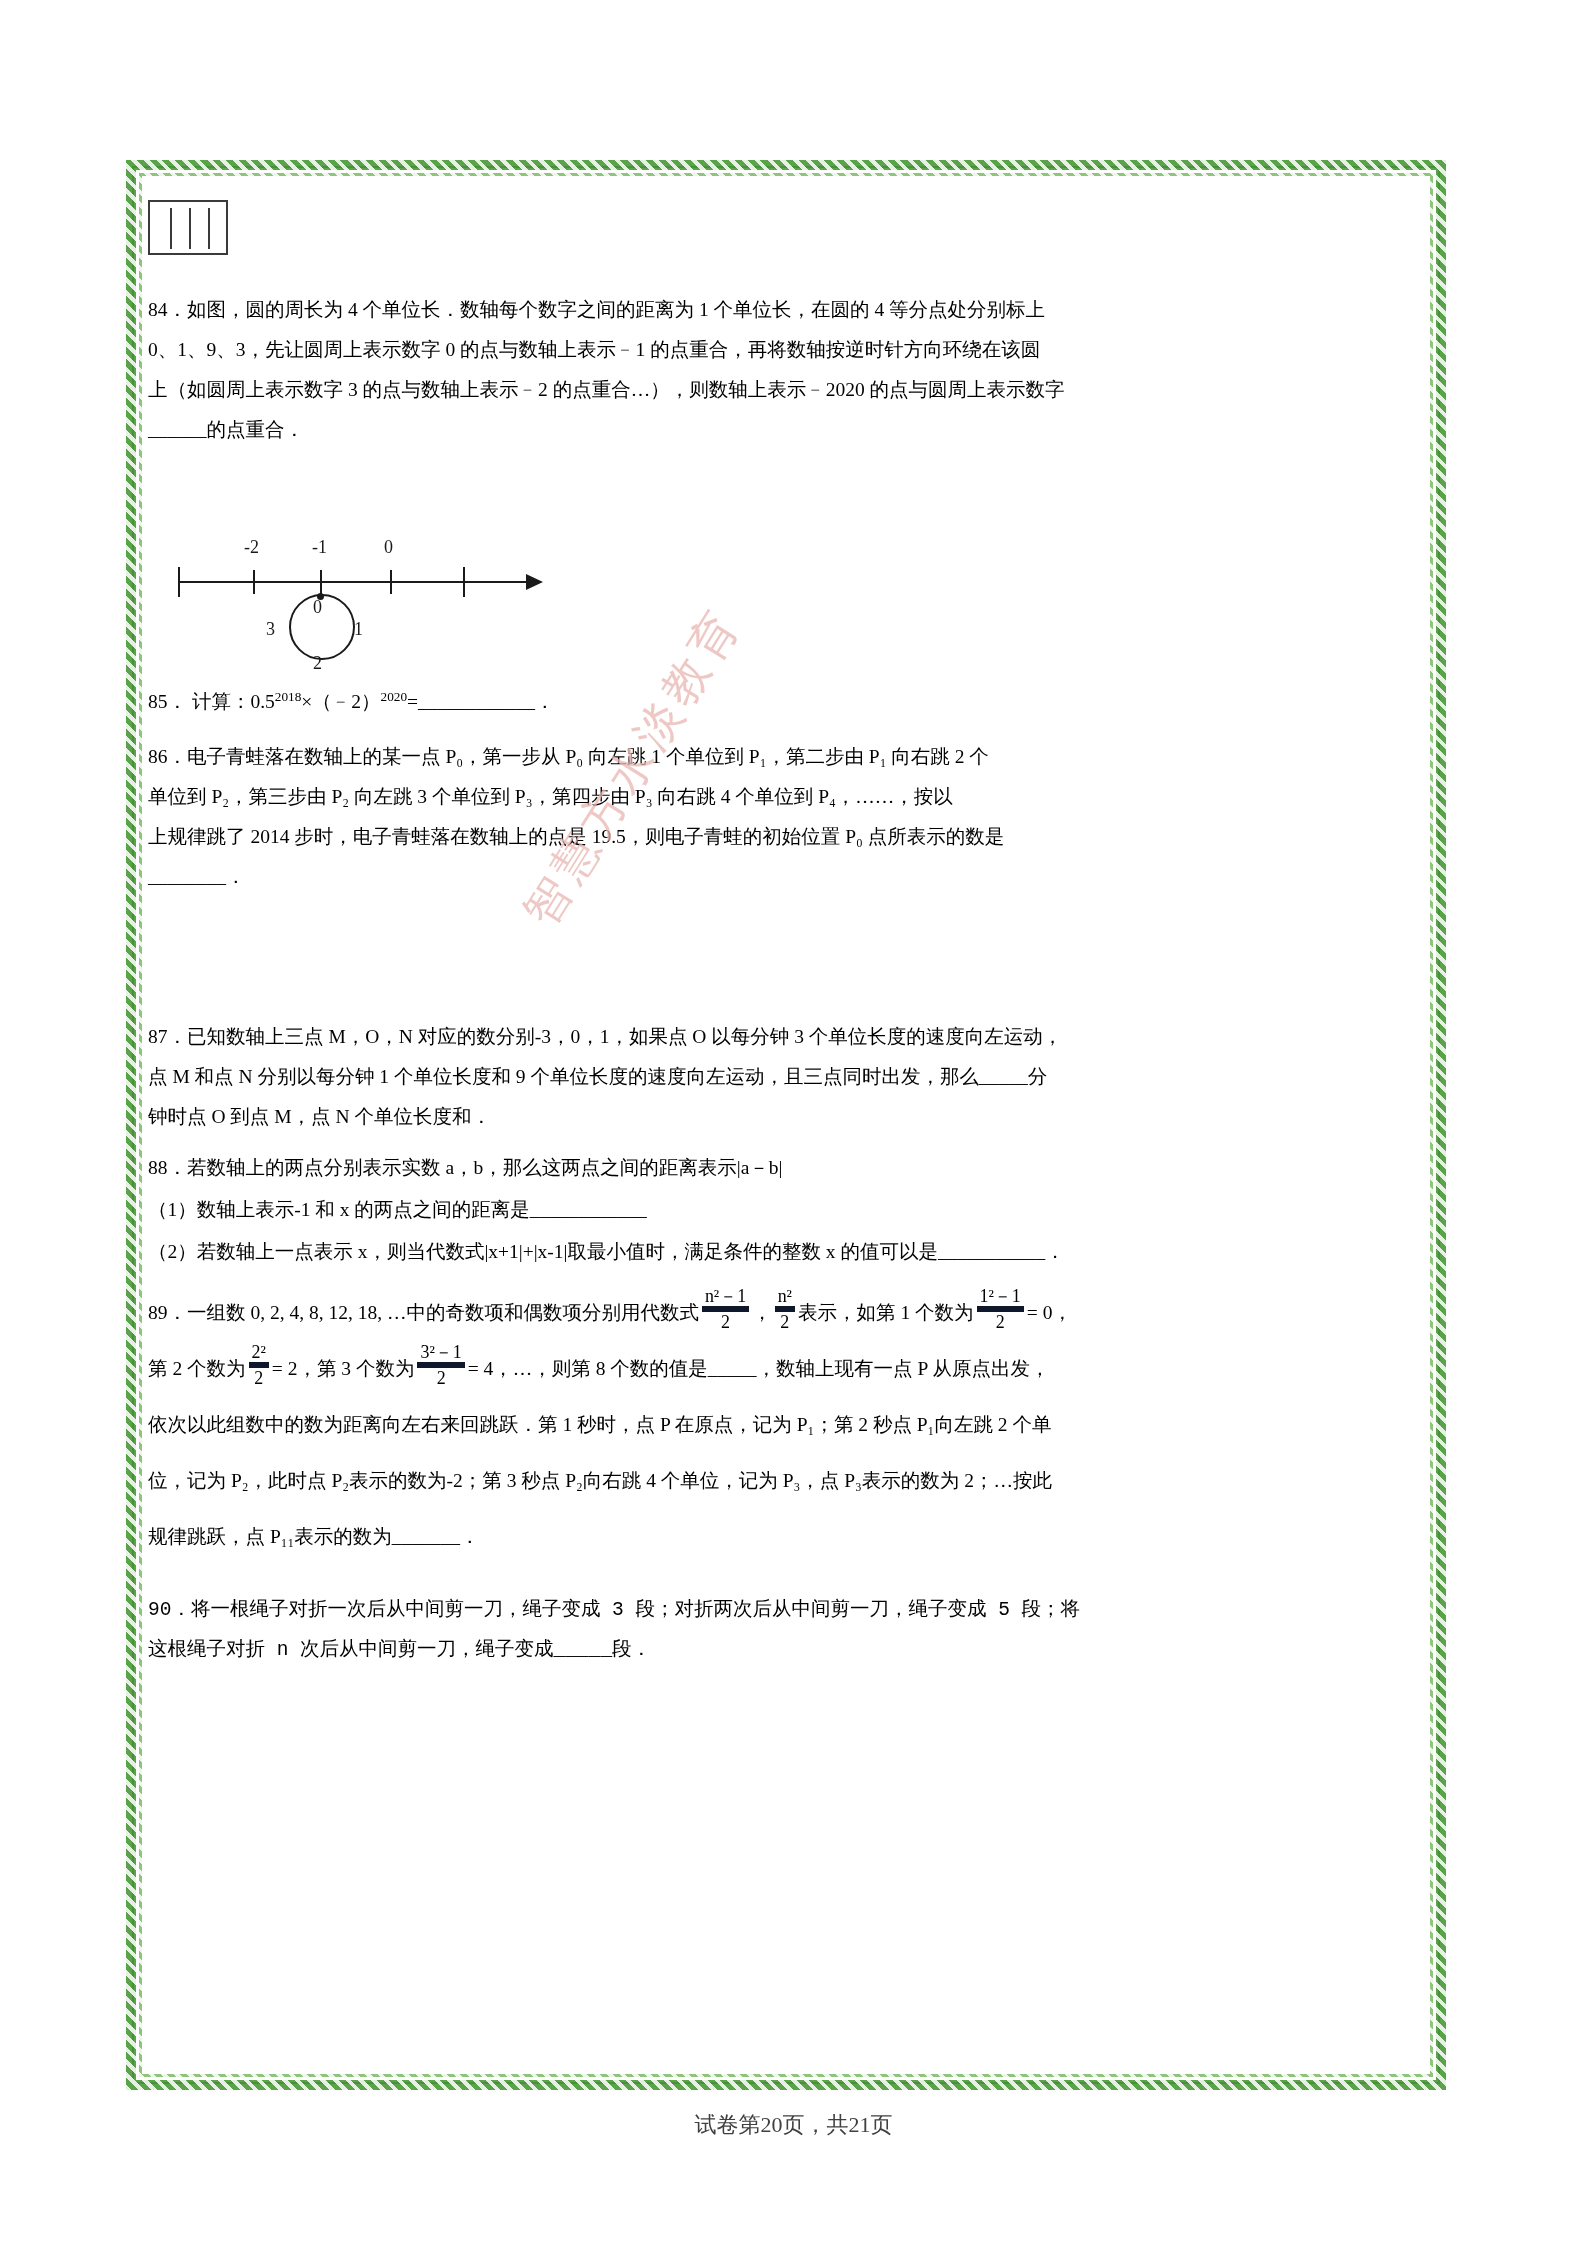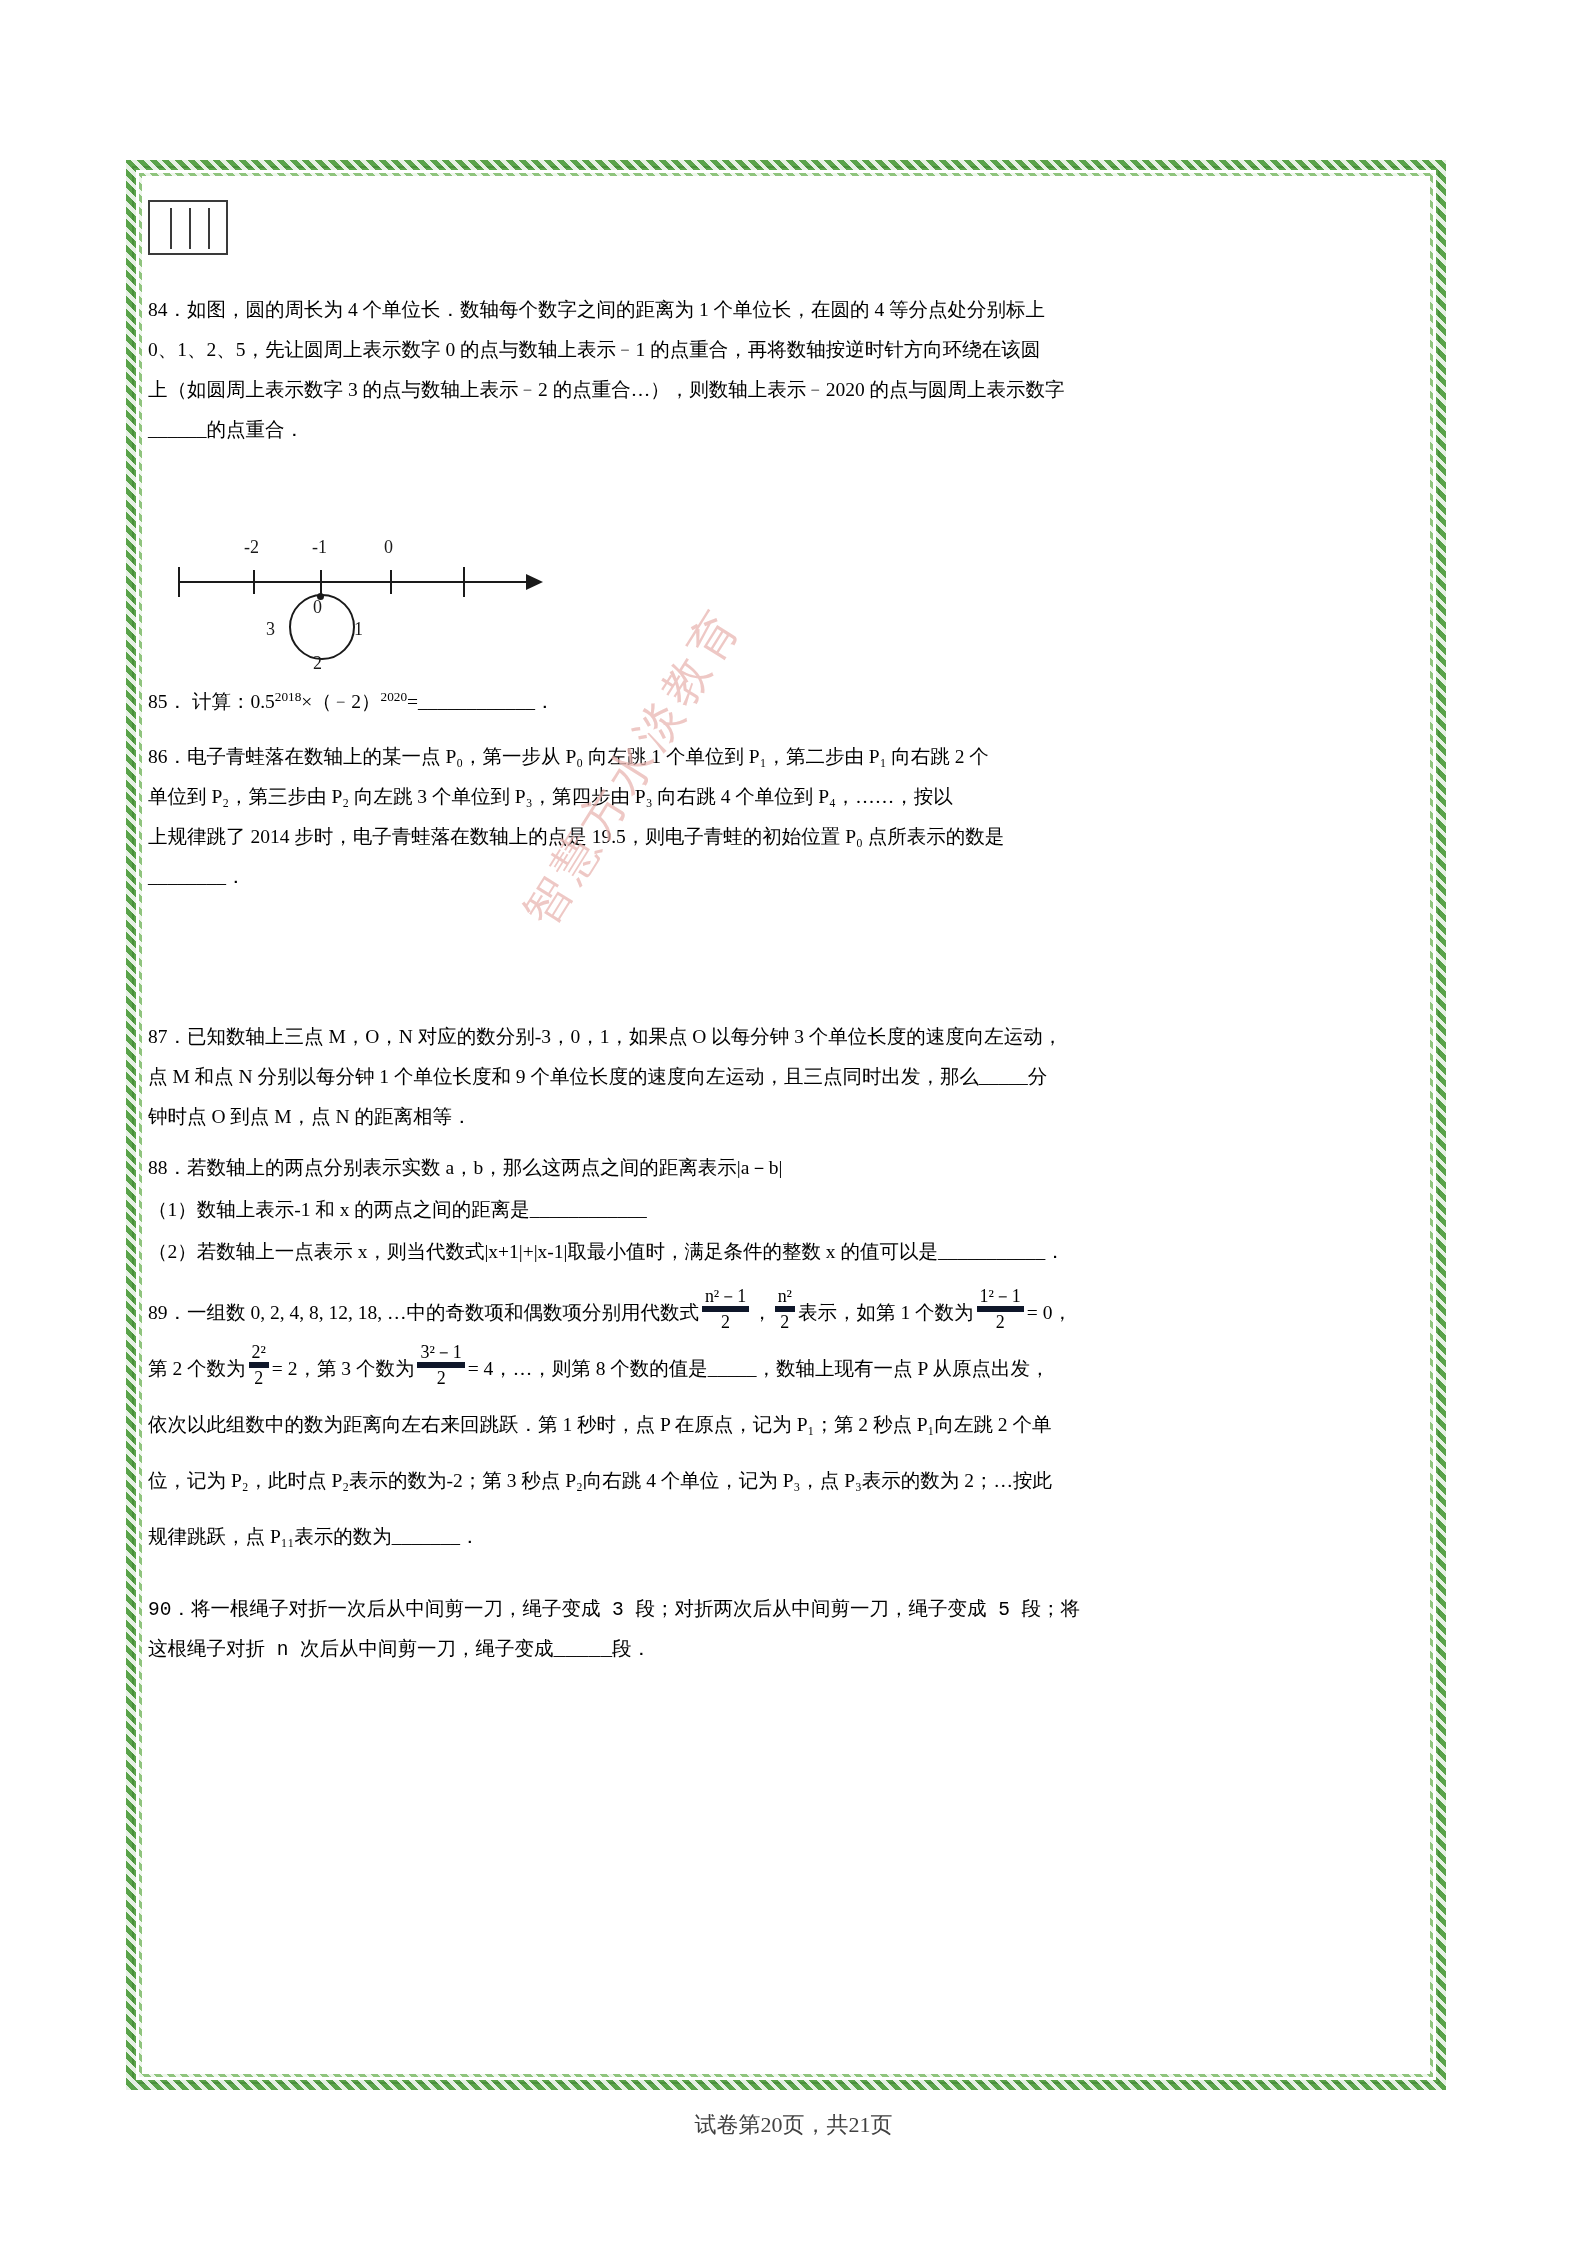--- a/index.html
+++ b/index.html
@@ -211,21 +211,21 @@
   <div class="content">
 
     <div class="logo-box">
       <span class="bar b1"></span>
         <span class="bar b2"></span>
         <span class="bar b3"></span>
     </div>
 
     <div class="qblock" style="top:105px;">
       <p><span>84．</span><span>如图，圆的周长为 4 个单位长．数轴每个数字之间的距离为 1 个单位长，在圆的 4 等分点处分别标上</span></p>
-      <p><span>0、1、2、5，先让圆周上表示数字 0 的点与数轴上表示﹣1 的点重合，再将数轴按逆时针方向环绕在该圆</span></p>
+      <p><span>0、1、9、3，先让圆周上表示数字 0 的点与数轴上表示﹣1 的点重合，再将数轴按逆时针方向环绕在该圆</span></p>
       <p><span>上（如圆周上表示数字 3 的点与数轴上表示﹣2 的点重合…），则数轴上表示﹣2020 的点与圆周上表示数字</span></p>
       <p><span>______的点重合．</span></p>
     </div>
 
     <div class="figure">
       <div class="fig-axis"></div>
       <div class="fig-arrow"></div>
       <div class="tick-end" style="left:20px;"></div>
       <div class="tick" style="left:95px;"></div>
       <div class="tick" style="left:162px;"></div>
@@ -252,21 +252,21 @@
     <div class="qblock" style="top:552px;">
       <p><span>86．</span><span>电子青蛙落在数轴上的某一点 P₀，第一步从 P₀ 向左跳 1 个单位到 P₁，第二步由 P₁ 向右跳 2 个</span></p>
       <p><span>单位到 P₂，第三步由 P₂ 向左跳 3 个单位到 P₃，第四步由 P₃ 向右跳 4 个单位到 P₄，……，按以</span></p>
       <p><span>上规律跳了 2014 步时，电子青蛙落在数轴上的点是 19.5，则电子青蛙的初始位置 P₀ 点所表示的数是</span></p>
       <p><span>________．</span></p>
     </div>
 
     <div class="qblock" style="top:832px;">
       <p><span>87．</span><span>已知数轴上三点 M，O，N 对应的数分别-3，0，1，如果点 O 以每分钟 3 个单位长度的速度向左运动，</span></p>
       <p><span>点 M 和点 N 分别以每分钟 1 个单位长度和 9 个单位长度的速度向左运动，且三点同时出发，那么_____分</span></p>
-      <p><span>钟时点 O 到点 M，点 N 的距离相等．</span></p>
+      <p><span>钟时点 O 到点 M，点 N 个单位长度和．</span></p>
     </div>
 
     <div class="qblock" style="top:962px; line-height:42px;">
       <p><span>88．</span><span>若数轴上的两点分别表示实数 a，b，那么这两点之间的距离表示|a－b|</span></p>
       <p><span>（1）数轴上表示-1 和 x 的两点之间的距离是____________</span></p>
       <p><span>（2）若数轴上一点表示 x，则当代数式|x+1|+|x-1|取最小值时，满足条件的整数 x 的值可以是___________．</span></p>
     </div>
 
     <div class="qblock" style="top:1100px; line-height:56px;">
       <p>

